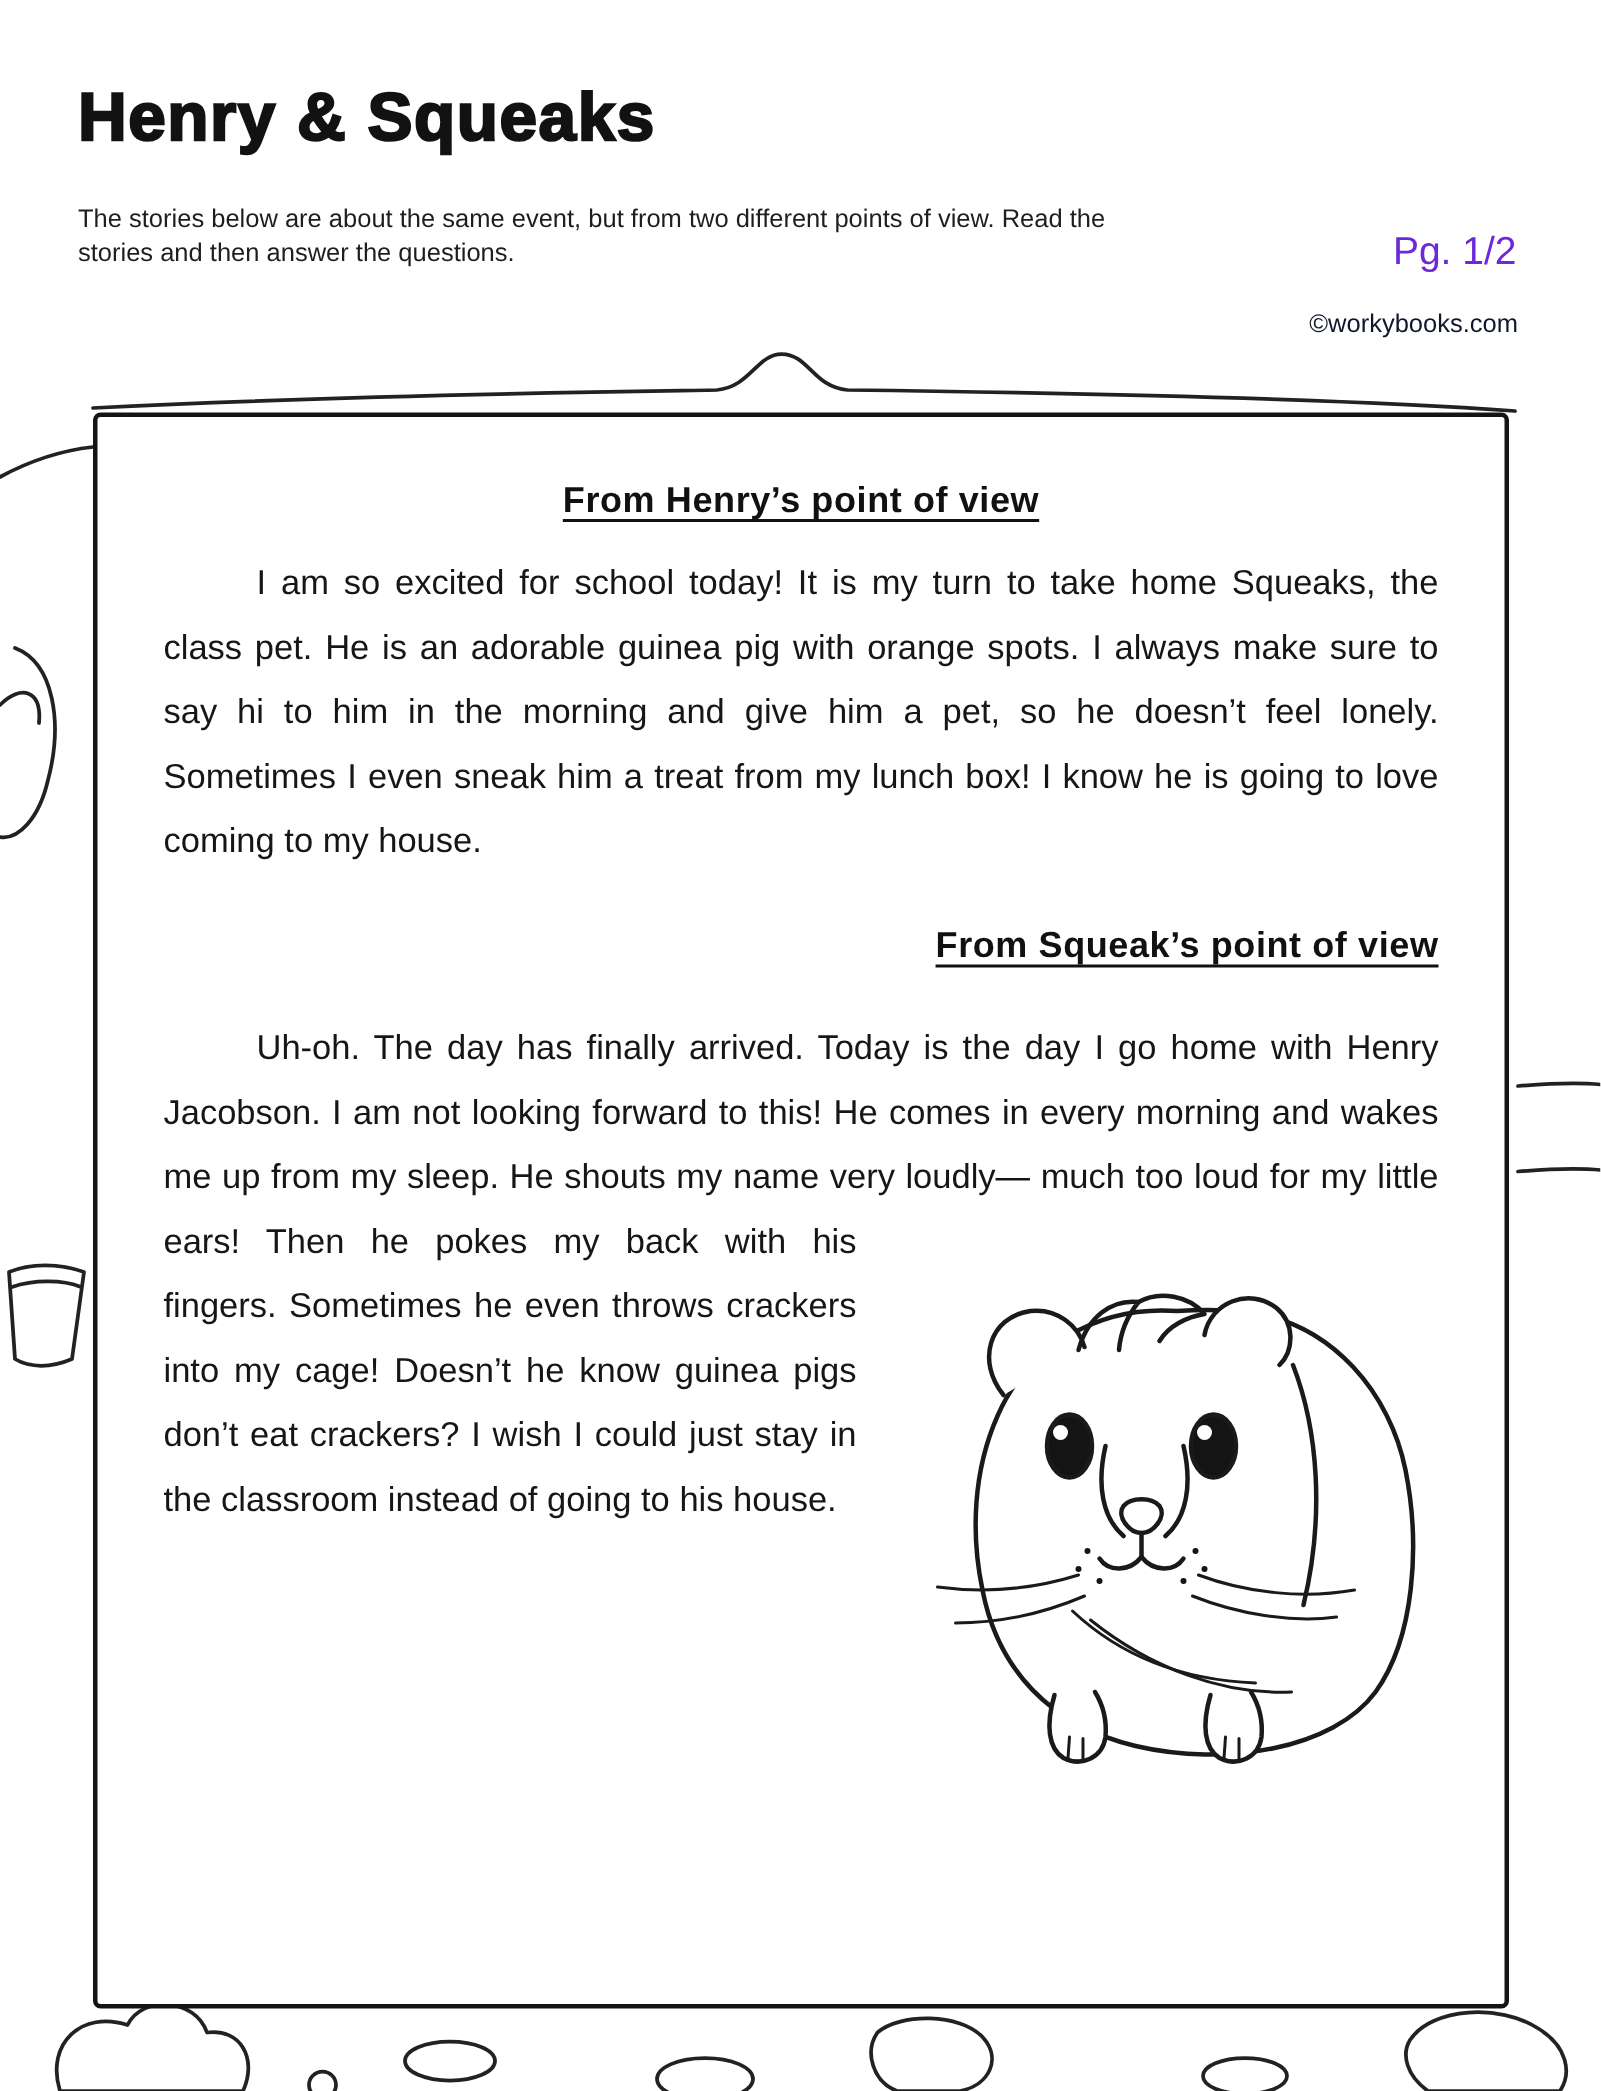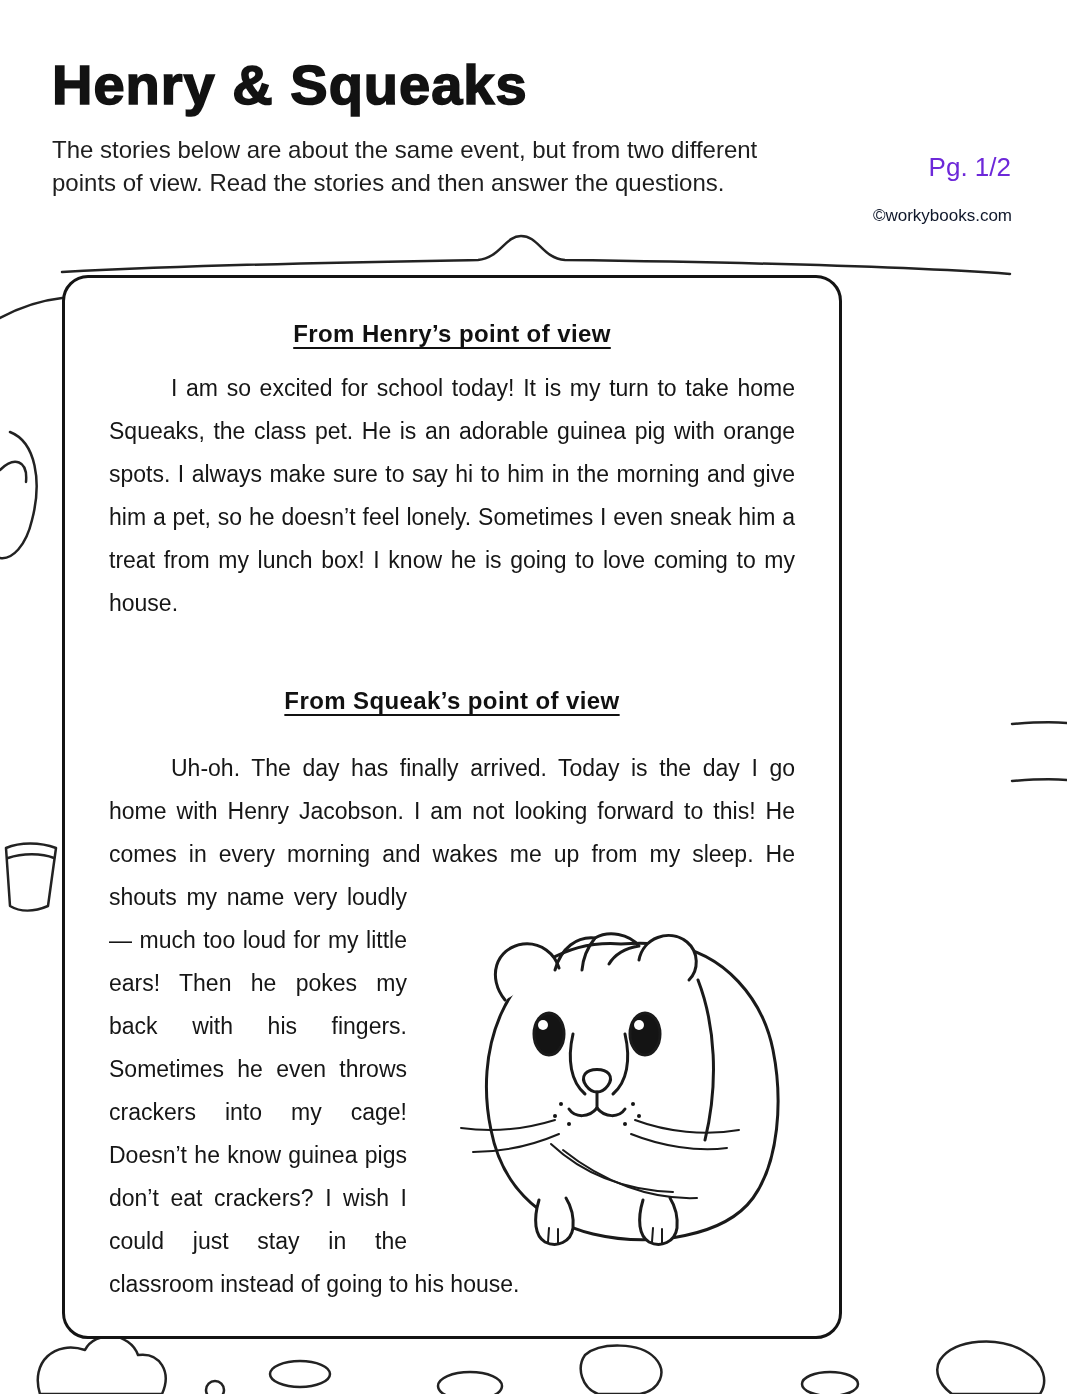--- a/index.html
+++ b/index.html
@@ -15,32 +15,32 @@
   }
   .decor {
     position: absolute;
     left: 0; top: 0;
     width: 1067px; height: 1394px;
     z-index: 0;
   }
   .page-title {
     position: absolute;
     left: 52px; top: 52px;
-    font-size: 56px;
+    font-size: 45px;
     font-weight: bold;
     letter-spacing: 1px;
     color: #121212;
     -webkit-text-stroke: 1.6px #121212;
     z-index: 2;
   }
   .intro-text {
     position: absolute;
     left: 52px; top: 134px;
     width: 730px;
-    font-size: 24px;
+    font-size: 17px;
     line-height: 1.37;
     font-weight: 500;
     color: #1e1e1e;
     z-index: 2;
   }
   .page-number {
     position: absolute;
     right: 56px; top: 152px;
     font-size: 26px;
     font-weight: 500;
@@ -50,40 +50,40 @@
   .copyright {
     position: absolute;
     right: 55px; top: 206px;
     font-size: 17px;
     color: #0f172a;
     z-index: 2;
   }
   .story-box {
     position: absolute;
     left: 62px; top: 275px;
-    width: 780px; height: 1064px;
+    width: 944px; height: 1064px;
     background: #ffffff;
     border: 3px solid #141414;
-    border-radius: 26px;
+    border-radius: 5px;
     padding: 26px 44px 28px 44px;
     z-index: 1;
     overflow: hidden;
   }
   .story-heading {
     text-align: center;
     font-size: 24px;
     font-weight: bold;
     letter-spacing: 0.4px;
     color: #111;
     text-decoration: underline;
     text-underline-offset: 5px;
     text-decoration-thickness: 2px;
     margin-top: 16px;
   }
-  .story-heading.second { margin-top: 62px; }
+  .story-heading.second { margin-top: 35px; text-align: right; }
   .story-text {
     font-size: 23px;
     line-height: 43px;
     text-align: justify;
     text-indent: 62px;
     color: #161616;
     margin-top: 19px;
   }
   .squeaks-flow { margin-top: 32px; }
   .squeaks-flow::after { content: ""; display: block; clear: both; }

